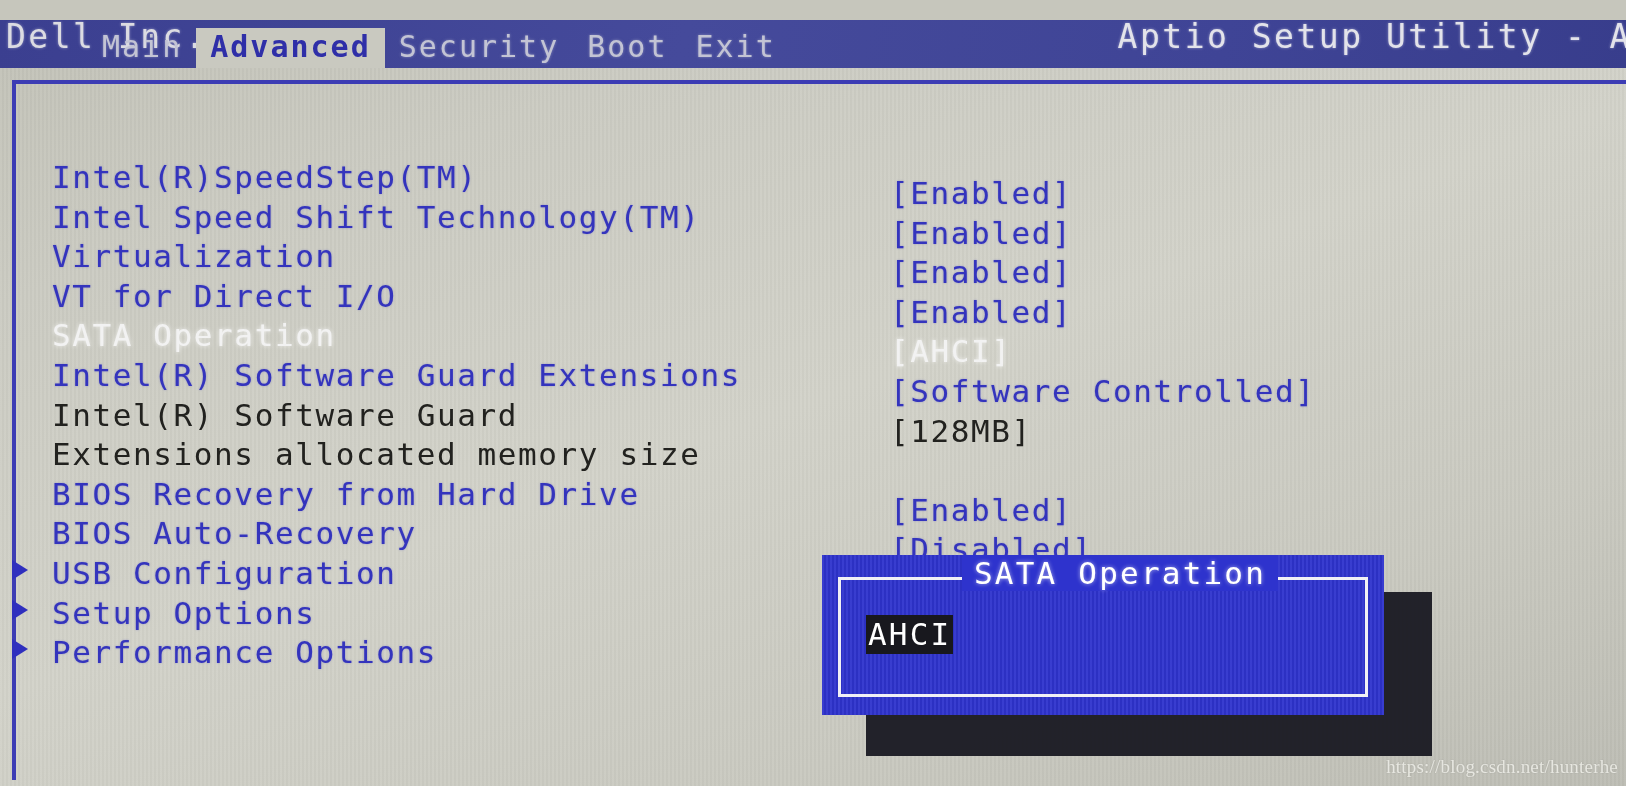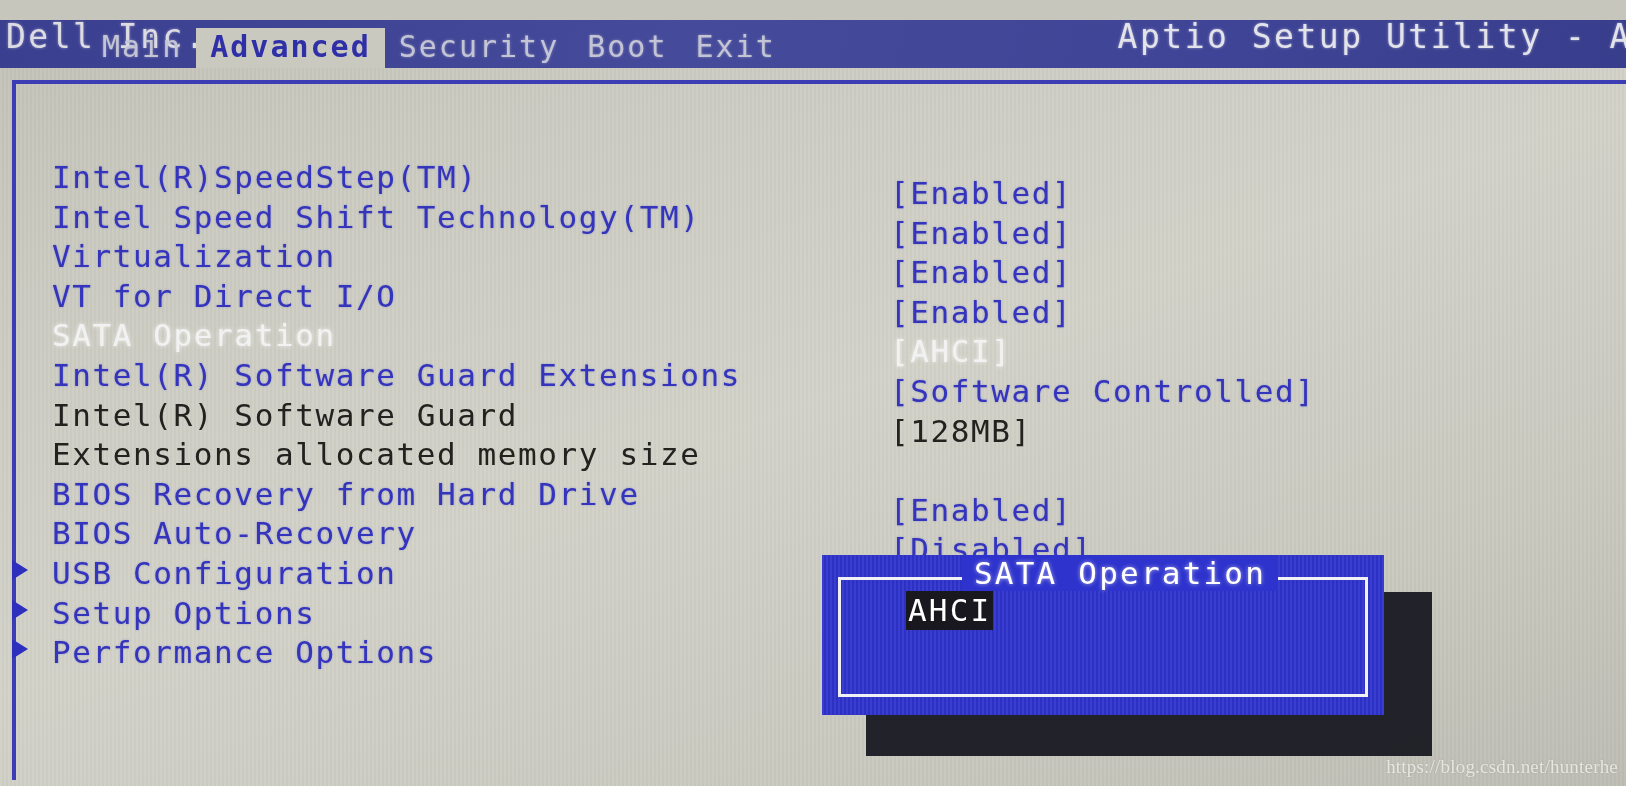--- a/index.html
+++ b/index.html
@@ -175,23 +175,22 @@
     font-size: 31px;
     line-height: 36px;
     letter-spacing: 2.2px;
     color: #ffffff;
     text-shadow: 0 0 4px rgba(255,255,255,.6);
     white-space: nowrap;
     z-index: 3;
   }
   #popup-options {
     position: absolute;
-    left: 44px; top: 36px;
+    left: 44px; top: 60px;
     z-index: 2;
-    margin-left: 40px;
   }
   .popt {
     display: block;
     font-size: 31px;
     line-height: 39px;
     letter-spacing: 2.2px;
     color: #ffffff;
     text-shadow: 0 0 3px rgba(255,255,255,.5);
     white-space: nowrap;
     width: fit-content;

